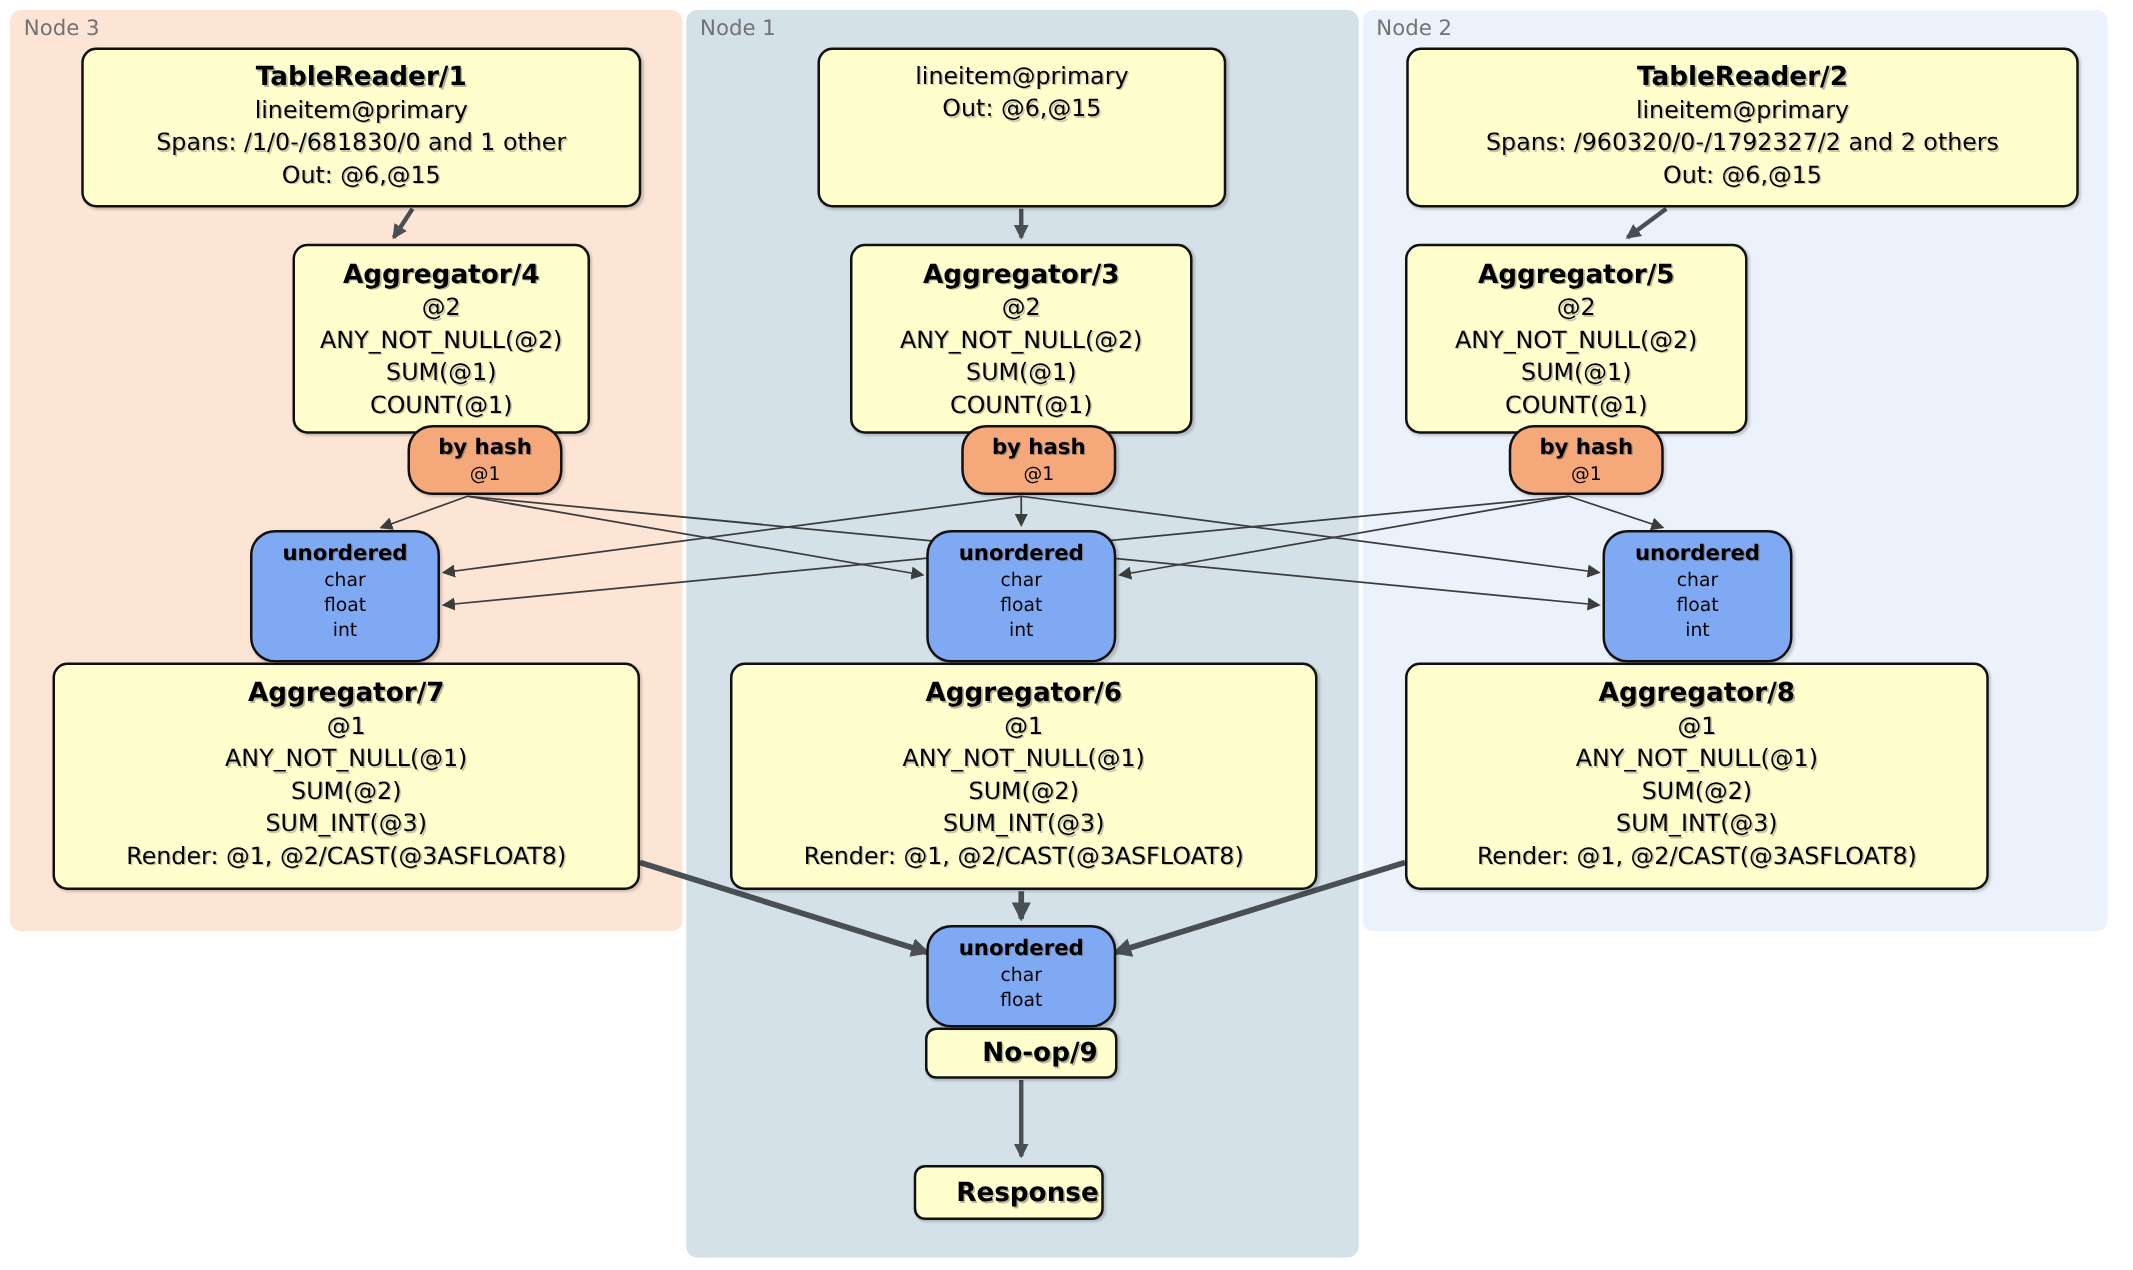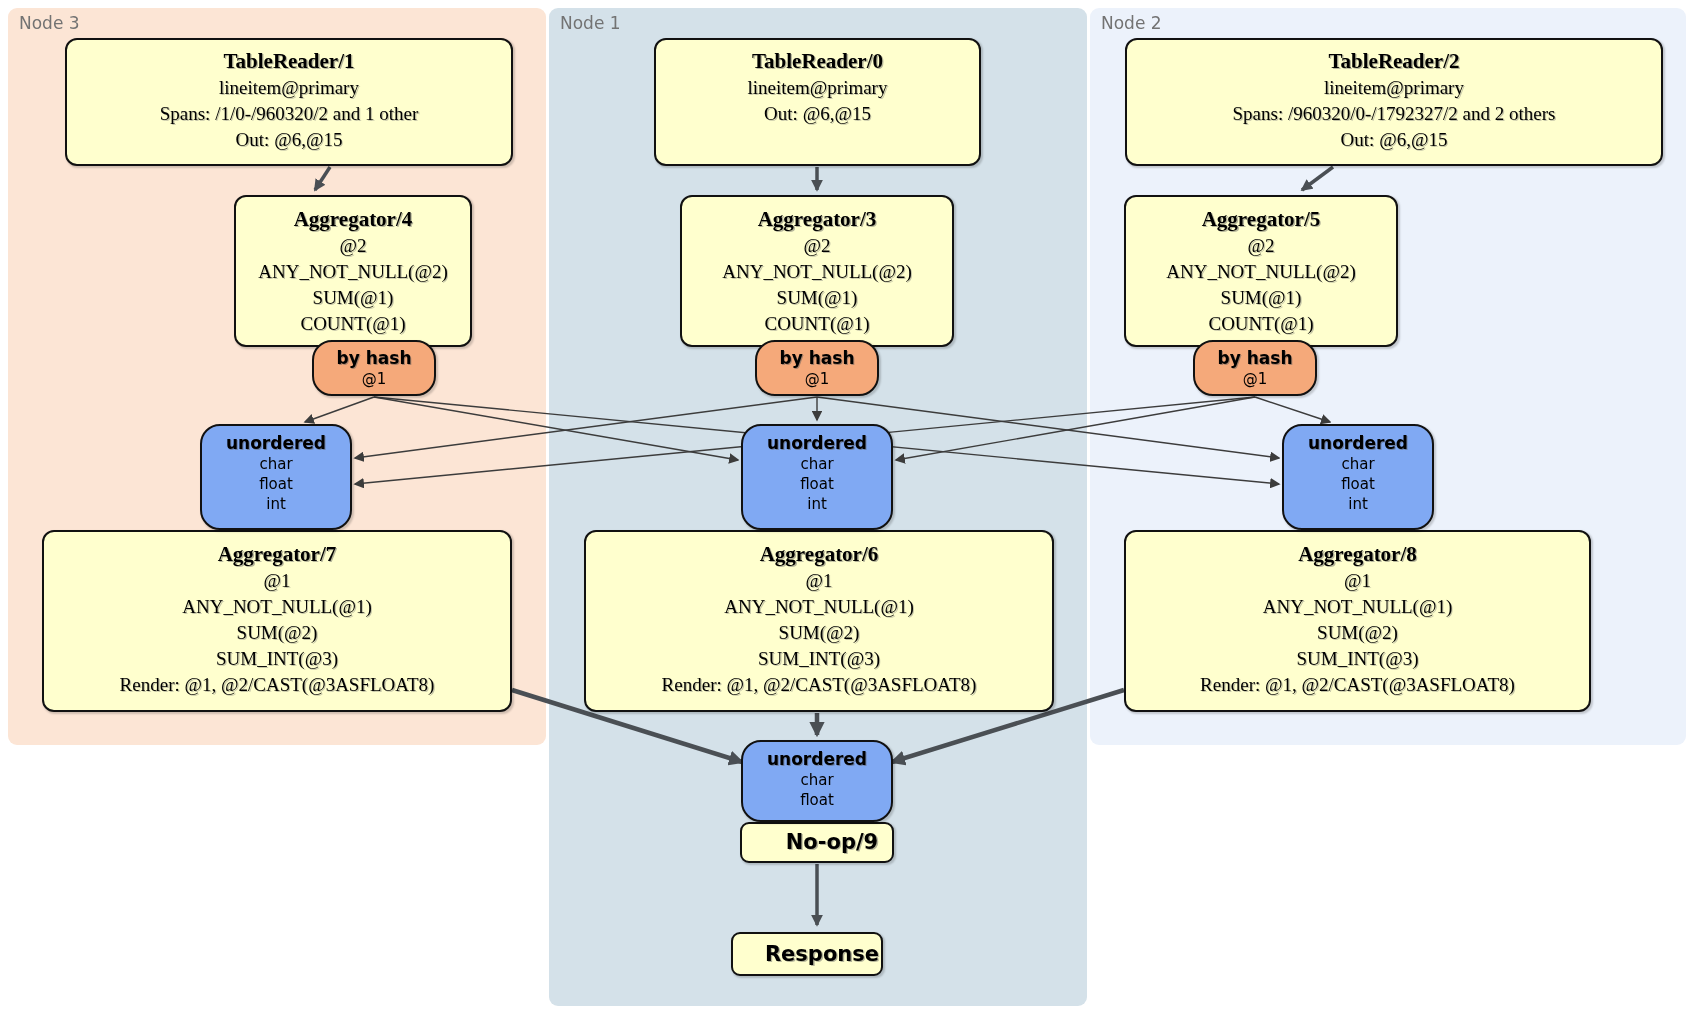--- a/index.html
+++ b/index.html
@@ -10,31 +10,30 @@
   .group{position:absolute;border-radius:9px;}
   .g3{left:8px;top:8px;width:538px;height:737px;background:#fce5d5;}
   .g1{left:549px;top:8px;width:538px;height:998px;background:#d4e1e9;}
   .g2{left:1090px;top:8px;width:596px;height:737px;background:#ecf2fb;}
   .group-label{position:absolute;left:11px;top:5px;font-size:17px;color:#737373;}
   .edges{position:absolute;left:0;top:0;z-index:2;}
   .pbox{
     position:absolute;z-index:3;background:#ffffce;border:2px solid #111;
     border-radius:12px;text-align:center;box-sizing:border-box;
     box-shadow:1.5px 1.5px 2px rgba(0,0,0,.18);
-    font-family:Liberation Serif, serif;
   }
   .pbox .ptitle{font-size:21px;font-weight:700;line-height:27px;text-shadow:1.3px 1.3px 0 rgba(90,90,90,.45);}
   .pbox .pline{font-size:19px;line-height:26px;text-shadow:1.2px 1.2px 0 rgba(110,110,110,.4);white-space:nowrap;}
   .tr{padding-top:8px;}
   .agg{padding-top:9px;}
   .router,.sync{
     position:absolute;z-index:4;border:2px solid #111;border-radius:20px;
     text-align:center;box-sizing:border-box;box-shadow:1.5px 1.5px 2px rgba(0,0,0,.18);
   }
-  .router{background:#f5a97a;padding-top:5px;}
+  .router{background:#f5a97a;padding-top:5px;margin-left:14px;}
   .sync{background:#80a9f3;padding-top:6px;}
   .rtitle{font-size:17px;font-weight:700;line-height:22px;text-shadow:1px 1px 0 rgba(90,90,90,.5);}
   .rline{font-size:15px;line-height:20px;}
   .mini{
     position:absolute;z-index:3;background:#ffffce;border:2px solid #111;border-radius:9px;
     text-align:center;box-sizing:border-box;font-size:21px;font-weight:700;
     box-shadow:1.5px 1.5px 2px rgba(0,0,0,.18);text-shadow:1.3px 1.3px 0 rgba(90,90,90,.45);padding-left:30px;
   }
 </style>
 </head>
@@ -79,21 +78,21 @@
     <line x1="512" y1="690" x2="742" y2="762" stroke="#4a4f54" stroke-width="4.5" marker-end="url(#ah-thick)"></line>
     <line x1="817" y1="713" x2="817" y2="735" stroke="#4a4f54" stroke-width="4.5" marker-end="url(#ah-thick)"></line>
     <line x1="1124" y1="690" x2="892" y2="762" stroke="#4a4f54" stroke-width="4.5" marker-end="url(#ah-thick)"></line>
 
     <line x1="817" y1="864" x2="817" y2="925" stroke="#4a4f54" stroke-width="3.5" marker-end="url(#ah-thick)"></line>
   </svg>
 
   <div class="pbox tr" style="left:65px;top:38px;width:448px;height:128px">
     <div class="ptitle">TableReader/1</div>
     <div class="pline">lineitem@primary</div>
-    <div class="pline">Spans: /1/0-/960320/2 and 1 other</div>
+    <div class="pline">Spans: /1/0-/681830/0 and 1 other</div>
     <div class="pline">Out: @6,@15</div>
   </div>
   <div class="pbox agg" style="left:234px;top:195px;width:238px;height:152px">
     <div class="ptitle">Aggregator/4</div>
     <div class="pline">@2</div>
     <div class="pline">ANY_NOT_NULL(@2)</div>
     <div class="pline">SUM(@1)</div>
     <div class="pline">COUNT(@1)</div>
   </div>
   <div class="router" style="left:312px;top:340px;width:124px;height:56px">
@@ -109,21 +108,20 @@
   <div class="pbox agg" style="left:42px;top:530px;width:470px;height:182px">
     <div class="ptitle">Aggregator/7</div>
     <div class="pline">@1</div>
     <div class="pline">ANY_NOT_NULL(@1)</div>
     <div class="pline">SUM(@2)</div>
     <div class="pline">SUM_INT(@3)</div>
     <div class="pline">Render: @1, @2/CAST(@3ASFLOAT8)</div>
   </div>
 
   <div class="pbox tr" style="left:654px;top:38px;width:327px;height:128px">
-    <div class="ptitle">TableReader/0</div>
     <div class="pline">lineitem@primary</div>
     <div class="pline">Out: @6,@15</div>
   </div>
   <div class="pbox agg" style="left:680px;top:195px;width:274px;height:152px">
     <div class="ptitle">Aggregator/3</div>
     <div class="pline">@2</div>
     <div class="pline">ANY_NOT_NULL(@2)</div>
     <div class="pline">SUM(@1)</div>
     <div class="pline">COUNT(@1)</div>
   </div>

